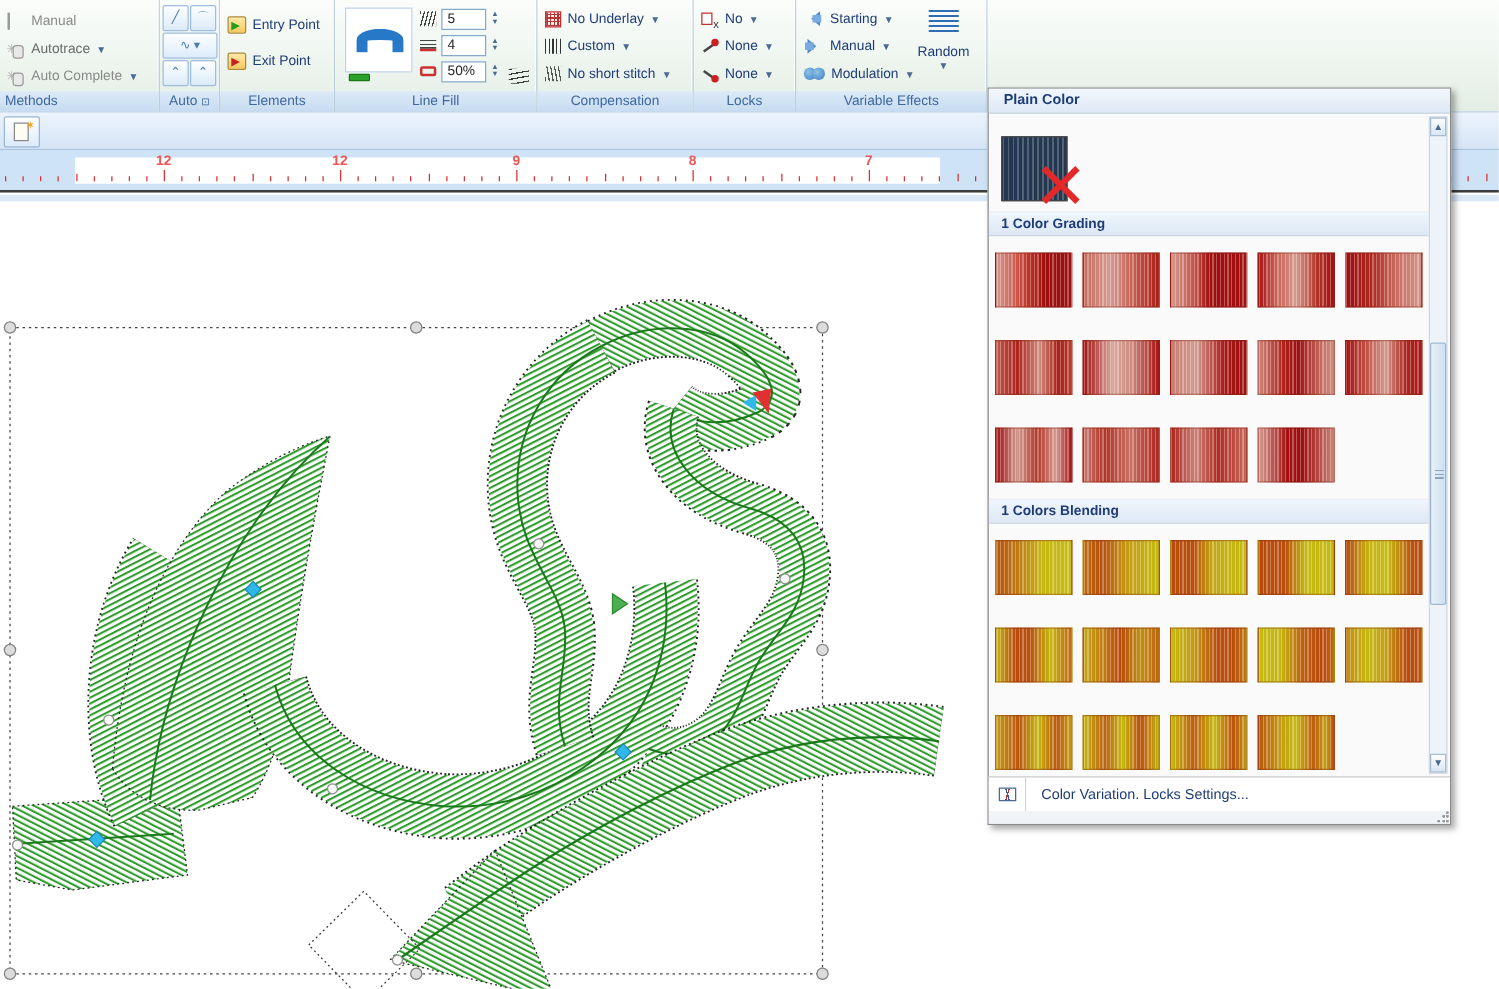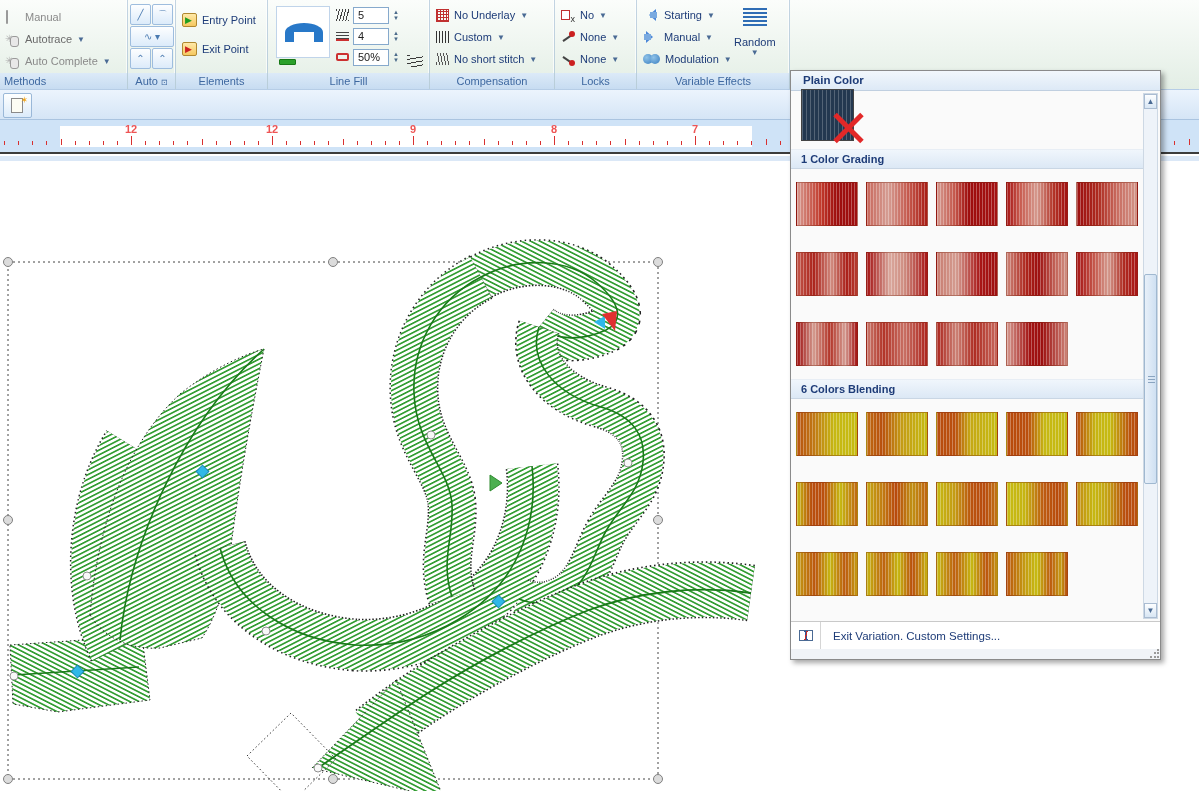--- a/index.html
+++ b/index.html
@@ -96,21 +96,21 @@
   .understrip { position:absolute; left:0; top:156px; width:1199px; height:5px; background:#dbe8f7; z-index:1; }
 
   
   .canvas { position:absolute; left:0; top:156px; width:1199px; height:635px; background:#fff; z-index:0; }
 
   
   .panel { position:absolute; left:790px; top:70px; width:371px; height:590px; background:#fafafa;
     border:1px solid #8a8a8a; box-shadow:3px 3px 5px rgba(0,0,0,.35); z-index:10; }
   .phead { height:20px; background:linear-gradient(180deg,#f2f7fc,#dde9f6); border-bottom:1px solid #c0cfe0;
     color:#1e3c78; font-weight:bold; font-size:11.5px; line-height:19px; padding-left:12px; }
-  .pbody { position:absolute; left:0; top:8px; width:352px; bottom:40px; overflow:hidden; }
+  .pbody { position:absolute; left:0; top:28px; width:352px; bottom:40px; overflow:hidden; }
   .plainwrap { position:relative; height:70px; }
   .plainsw { position:absolute; left:10px; top:10px; width:53px; height:52px; border:1px solid #444; }
   .plainsw::after { content:""; position:absolute; inset:0;
     background:repeating-linear-gradient(90deg,rgba(255,255,255,.22) 0 1px,transparent 1px 4px); }
   .xmark { position:absolute; left:40px; top:32px; width:34px; height:34px; z-index:2; }
   .xmark::before,.xmark::after { content:""; position:absolute; left:15px; top:-2px; width:5px; height:38px; background:#e22828; }
   .xmark::before { transform:rotate(45deg); } .xmark::after { transform:rotate(-45deg); }
   .psec { height:20px; background:linear-gradient(180deg,#f0f6fc,#dce8f5); border-top:1px solid #e8eef5;
     border-bottom:1px solid #c9d6e4; color:#1e3c78; font-weight:bold; line-height:19px; padding-left:10px; }
   .grid { display:flex; flex-wrap:wrap; gap:26px 8px; padding:13px 0 13px 5px; width:352px; }
@@ -496,21 +496,21 @@
         <div class="swatch" style="background: linear-gradient(90deg, rgb(194, 86, 74), rgb(171, 36, 28) 28%, rgb(208, 138, 126) 58%, rgb(170, 32, 25) 82%, rgb(181, 58, 46));"></div>
         <div class="swatch" style="background: linear-gradient(90deg, rgb(164, 19, 19), rgb(217, 167, 156) 38%, rgb(207, 142, 130) 62%, rgb(168, 22, 22));"></div>
         <div class="swatch" style="background: linear-gradient(90deg, rgb(200, 124, 112), rgb(212, 156, 144) 32%, rgb(168, 22, 22) 72%, rgb(158, 16, 16));"></div>
         <div class="swatch" style="background: linear-gradient(90deg, rgb(204, 132, 120), rgb(173, 37, 28) 32%, rgb(156, 15, 15) 52%, rgb(196, 104, 92) 82%, rgb(207, 142, 130));"></div>
         <div class="swatch" style="background: linear-gradient(90deg, rgb(165, 20, 20), rgb(196, 86, 74) 28%, rgb(212, 154, 142) 52%, rgb(174, 42, 32) 78%, rgb(168, 22, 22));"></div>
         <div class="swatch" style="background: linear-gradient(90deg, rgb(158, 16, 16), rgb(211, 154, 142) 28%, rgb(179, 54, 42) 55%, rgb(212, 156, 146) 80%, rgb(164, 20, 20));"></div>
         <div class="swatch" style="background: linear-gradient(90deg, rgb(201, 120, 108), rgb(178, 52, 40) 28%, rgb(200, 112, 100) 62%, rgb(173, 36, 28));"></div>
         <div class="swatch" style="background: linear-gradient(90deg, rgb(171, 36, 28), rgb(204, 130, 118) 32%, rgb(174, 44, 34) 62%, rgb(199, 104, 92));"></div>
         <div class="swatch" style="background: linear-gradient(90deg, rgb(213, 154, 144), rgb(162, 18, 18) 38%, rgb(156, 15, 15) 58%, rgb(204, 130, 118));"></div>
       </div>
-    <div class="psec">6 Colors Blending</div>
+    <div class="psec">1 Colors Blending</div>
     <div class="grid">
         <div class="swatch" style="background: linear-gradient(90deg, rgb(184, 82, 14), rgb(192, 120, 20) 28%, rgb(198, 184, 18) 62%, rgb(198, 187, 18));"></div>
         <div class="swatch" style="background: linear-gradient(90deg, rgb(191, 106, 18), rgb(184, 80, 14) 25%, rgb(196, 156, 20) 58%, rgb(198, 186, 18));"></div>
         <div class="swatch" style="background: linear-gradient(90deg, rgb(184, 76, 14), rgb(186, 80, 14) 30%, rgb(197, 168, 20) 55%, rgb(198, 187, 18));"></div>
         <div class="swatch" style="background: linear-gradient(90deg, rgb(184, 74, 12), rgb(186, 78, 14) 35%, rgb(198, 184, 18) 62%, rgb(198, 187, 18));"></div>
         <div class="swatch" style="background: linear-gradient(90deg, rgb(184, 76, 14), rgb(198, 180, 18) 30%, rgb(198, 187, 18) 55%, rgb(186, 82, 14) 88%, rgb(184, 76, 14));"></div>
         <div class="swatch" style="background: linear-gradient(90deg, rgb(198, 184, 18), rgb(184, 76, 14) 25%, rgb(186, 80, 14) 45%, rgb(198, 184, 18) 72%, rgb(191, 104, 18));"></div>
         <div class="swatch" style="background: linear-gradient(90deg, rgb(196, 166, 20), rgb(194, 126, 18) 25%, rgb(184, 72, 12) 48%, rgb(192, 144, 20) 75%, rgb(191, 100, 16));"></div>
         <div class="swatch" style="background: linear-gradient(90deg, rgb(198, 186, 18), rgb(196, 154, 20) 30%, rgb(186, 82, 14) 58%, rgb(184, 76, 14) 80%, rgb(192, 116, 20));"></div>
         <div class="swatch" style="background: linear-gradient(90deg, rgb(198, 187, 18), rgb(198, 180, 18) 30%, rgb(189, 92, 16) 60%, rgb(184, 74, 12) 85%, rgb(191, 106, 18));"></div>
@@ -523,18 +523,18 @@
   </div>
   <div class="pscroll">
     <div class="parr" style="top:0;">▲</div>
     <div class="pthumb"></div>
     <div class="parr" style="bottom:0;">▼</div>
   </div>
   <div class="pfoot">
     <span class="icell">
         <span class="ic-bow"></span>
       </span>
-    <span style="padding-left:12px;">Exit Variation. Custom Settings...</span>
+    <span style="padding-left:12px;">Color Variation. Locks Settings...</span>
   </div>
   <div class="pbase">
       <div class="pgrip"></div>
     </div>
 </div>
 
 </body></html>

